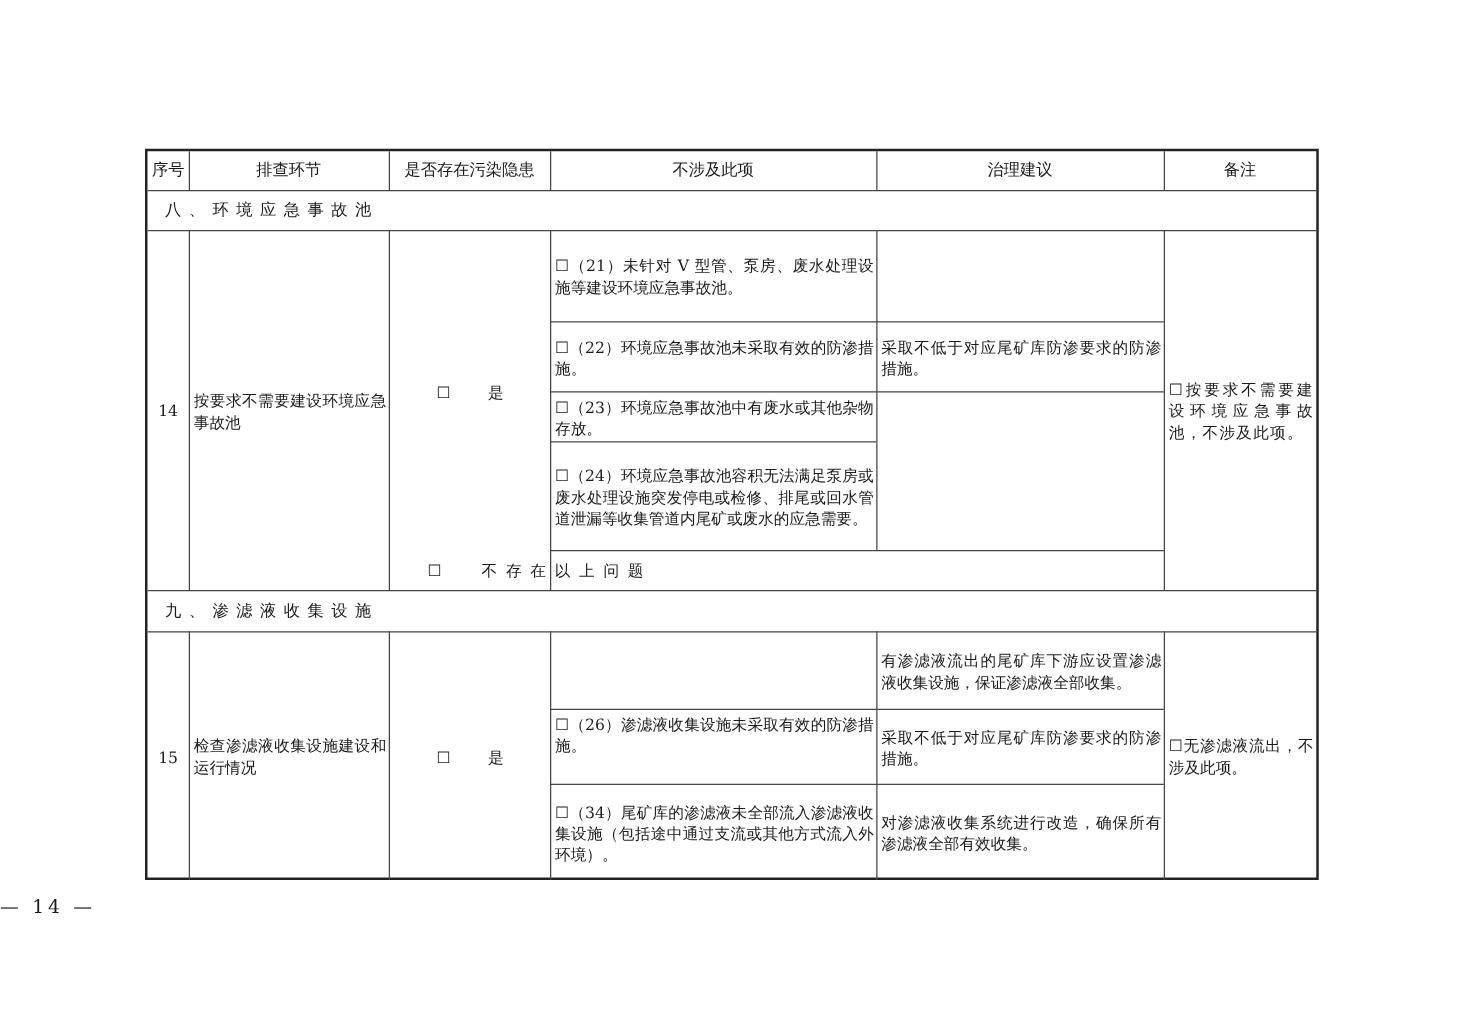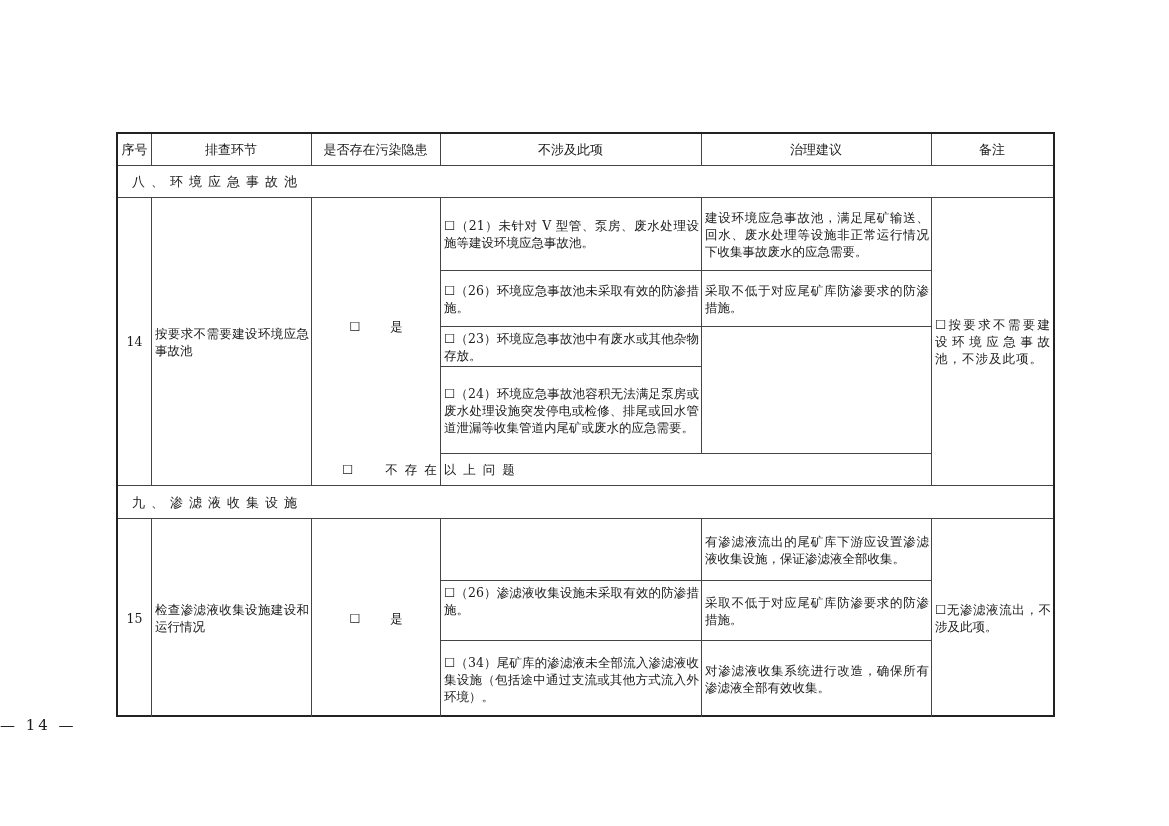--- a/index.html
+++ b/index.html
@@ -1,19 +1,19 @@
 <!DOCTYPE html>
 <html><head>
 <meta charset="utf-8">
 <style>
   html, body { margin:0; padding:0; background:#ffffff; }
   body { width:1169px; height:826px; position:relative; overflow:hidden;
          font-family:"DejaVu Serif","Liberation Serif",serif; color:#1a1a1a; }
   .tbl { position:absolute; left:116px; top:119px; width:939px; height:585px;
-         border:2px solid #222; box-sizing:border-box;margin-top:13px; }
+         border:2px solid #222; box-sizing:border-box; }
   .cell { position:absolute; box-sizing:border-box; font-size:12.5px; line-height:17px; }
   .hl { position:absolute; height:1px; background:#444; }
   .vl { position:absolute; width:1px; background:#444; }
   .hdr { font-family:"DejaVu Sans","Liberation Sans",sans-serif; font-size:13px;
          display:flex; align-items:center; justify-content:center; font-weight:normal; }
   .sec { font-family:"DejaVu Sans","Liberation Sans",sans-serif; font-size:13px;
          letter-spacing:6px; display:flex; align-items:center; padding-left:14px; }
   .txt { padding:0 2px 0 3px; display:flex; align-items:center; text-align:justify; }
   .num { display:flex; align-items:center; justify-content:center; }
   .yes { display:flex; align-items:center; justify-content:center; gap:30px; }
@@ -66,24 +66,23 @@
 
   <div class="cell sec" style="left:0;top:32px;width:935px;height:31px">八、环境应急事故池</div>
 
   <div class="cell num" style="left:0;top:64px;width:33px;height:287px">14</div>
   <div class="cell txt" style="left:34px;top:64px;width:159px;height:287px">按要求不需要建设环境应急事故池</div>
   <div class="cell yes" style="left:194px;top:64px;width:128px;height:256px">
     <span>☐</span>
     <span>是</span>
   </div>
   <div class="cell txt" style="left:323px;top:64px;width:260px;height:72px">☐（21）未针对 V 型管、泵房、废水处理设施等建设环境应急事故池。</div>
-  <div class="cell txt" style="left:323px;top:137px;width:260px;height:55px">☐（26）环境应急事故池未采取有效的防渗措施。</div>
+  <div class="cell txt" style="left:323px;top:137px;width:260px;height:55px">☐（22）环境应急事故池未采取有效的防渗措施。</div>
   <div class="cell txt" style="left:323px;top:193px;width:260px;height:39px">☐（23）环境应急事故池中有废水或其他杂物存放。</div>
   <div class="cell txt" style="left:323px;top:233px;width:260px;height:86px">☐（24）环境应急事故池容积无法满足泵房或废水处理设施突发停电或检修、排尾或回水管道泄漏等收集管道内尾矿或废水的应急需要。</div>
-  <div class="cell txt" style="left:584px;top:64px;width:229px;height:72px">建设环境应急事故池，满足尾矿输送、回水、废水处理等设施非正常运行情况下收集事故废水的应急需要。</div>
   <div class="cell txt" style="left:584px;top:137px;width:229px;height:55px">采取不低于对应尾矿库防渗要求的防渗措施。</div>
   <div class="cell none" style="left:194px;top:320px;width:619px;height:31px">
     <span>☐</span>
     <span class="lbl">不存在以上问题</span>
   </div>
   <div class="cell txt" style="left:814px;top:64px;width:121px;height:287px;letter-spacing:1px">☐按要求不需要建设环境应急事故池，不涉及此项。</div>
 
   <div class="cell sec" style="left:0;top:352px;width:935px;height:32px">九、渗滤液收集设施</div>
 
   <div class="cell num" style="left:0;top:385px;width:33px;height:198px">15</div>

